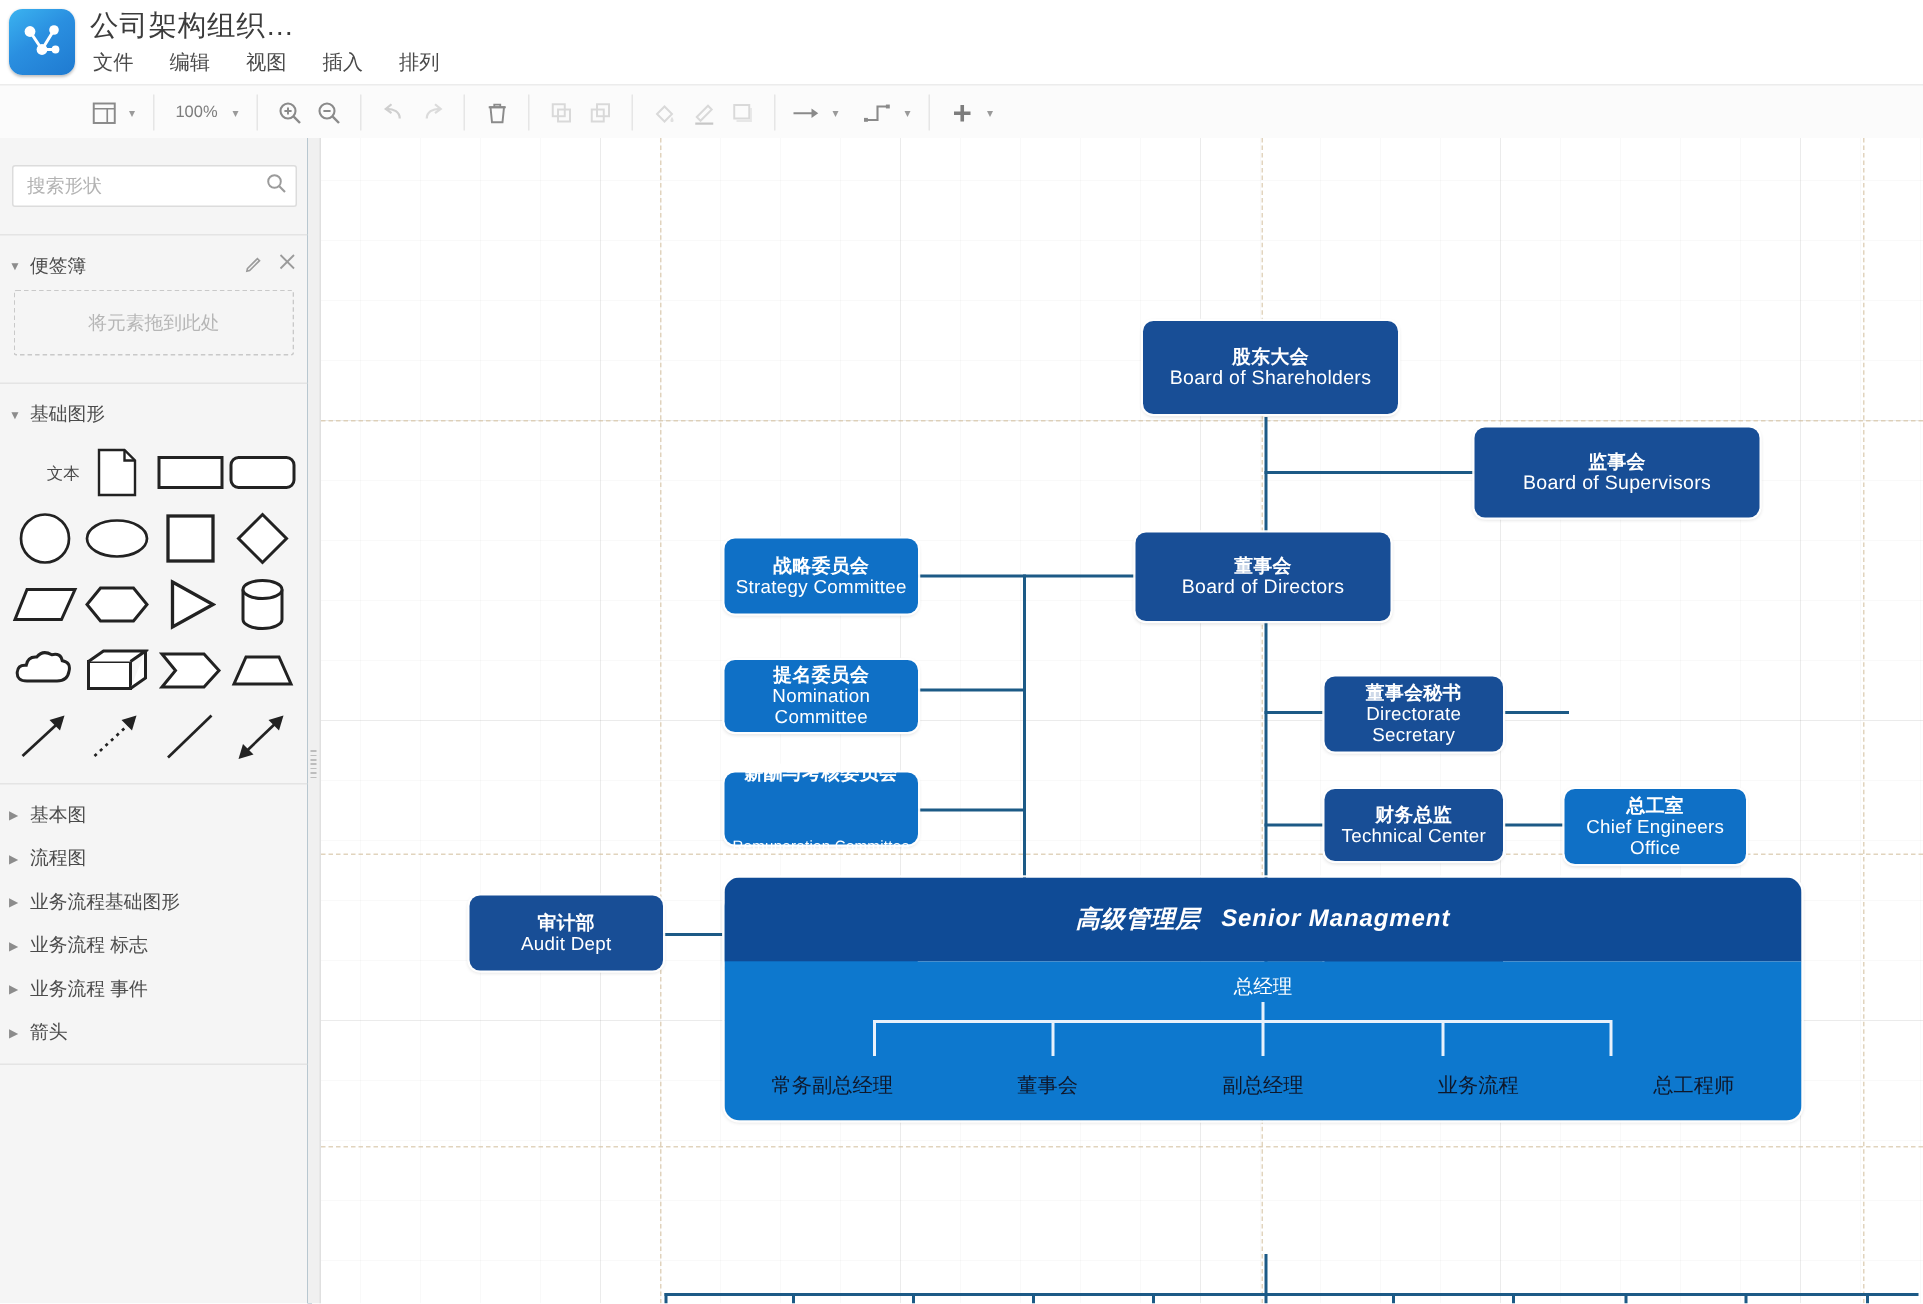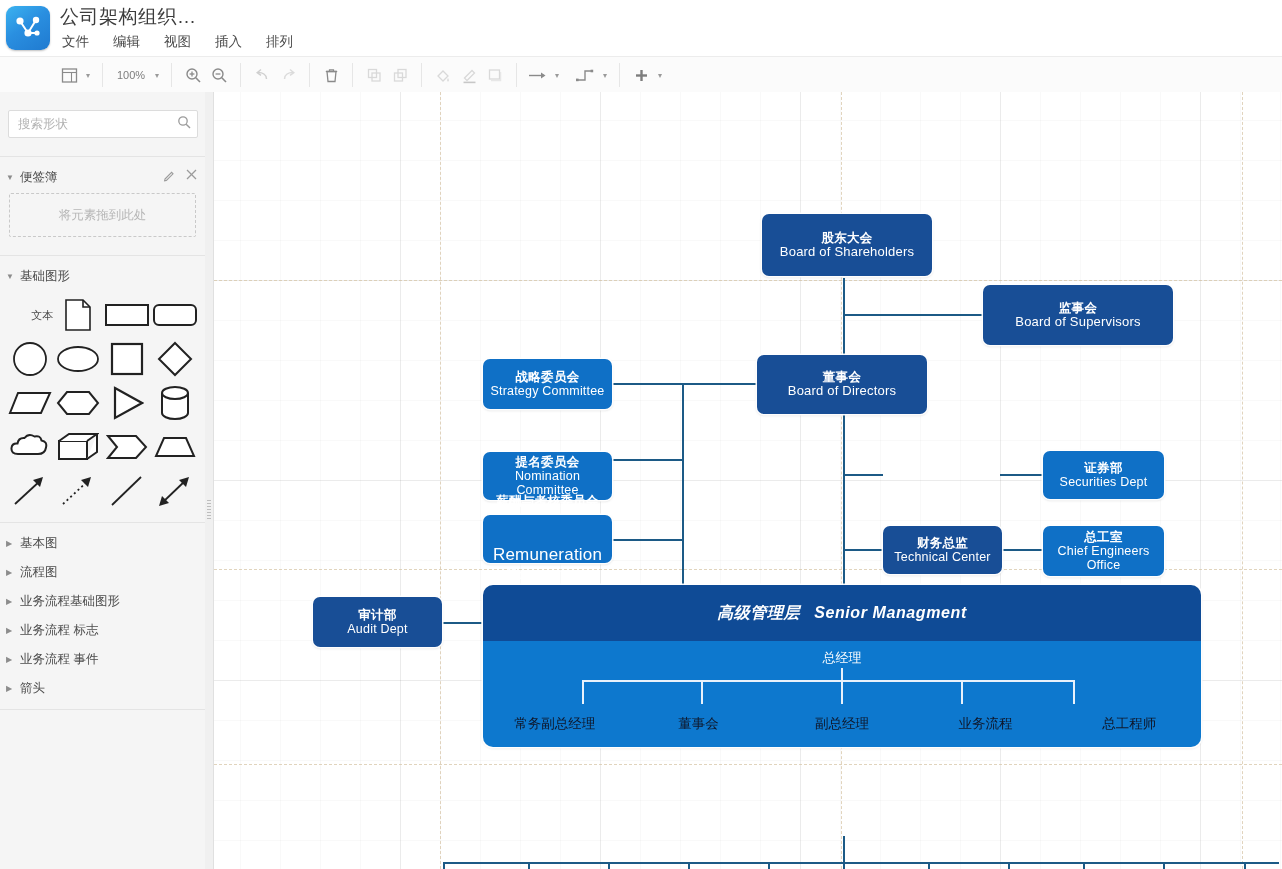--- a/index.html
+++ b/index.html
@@ -508,45 +508,45 @@
     <div class="node dark" style="left:543px;top:263px;width:170px;height:59px;">
       <div class="cn">董事会</div>
       <div class="en">Board of Directors</div>
     </div>
 
     <div class="node light" style="left:269px;top:267px;width:129px;height:50px;">
       <div class="cn">战略委员会</div>
       <div class="en" style="font-size:12.5px;">Strategy Committee</div>
     </div>
 
-    <div class="node light" style="left:269px;top:360px;width:129px;height:48px;">
+    <div class="node light" style="left:269px;top:348px;width:129px;height:48px;">
       <div class="cn">提名委员会</div>
       <div class="en" style="font-size:12.5px;">Nomination Committee</div>
     </div>
 
     <div class="node light" style="left:269px;top:423px;width:129px;height:48px;">
       <div class="cn">薪酬与考核委员会</div>
-      <div class="en" style="font-size:17px;margin-top:37px;">Remuneration Committee</div>
+      <div class="en" style="font-size:10px;margin-top:37px;">Remuneration Committee</div>
     </div>
 
     <div class="node light" style="left:269px;top:505px;width:129px;height:50px;">
       <div class="cn">审计委员会</div>
       <div class="en" style="font-size:12.5px;">Audit Committee</div>
     </div>
 
     <div class="node dark" style="left:99px;top:505px;width:129px;height:50px;text-align:right;">
       <div class="cn">审计部</div>
       <div class="en" style="font-size:12.5px;">Audit Dept</div>
     </div>
 
-
-    <div class="node light" style="left:829px;top:359px;width:121px;height:48px;">
-      <div class="cn">证券部</div>
-      <div class="en" style="font-size:12.5px;">Securities Dept</div>
-    </div>
+    <div class="node dark" style="left:669px;top:359px;width:119px;height:50px;">
+      <div class="cn">董事会秘书</div>
+      <div class="en" style="font-size:12.5px;">Directorate Secretary</div>
+    </div>
+
 
     <div class="node dark" style="left:669px;top:434px;width:119px;height:48px;">
       <div class="cn">财务总监</div>
       <div class="en" style="font-size:12.5px;">Technical Center</div>
     </div>
 
     <div class="node light" style="left:829px;top:434px;width:121px;height:50px;">
       <div class="cn">总工室</div>
       <div class="en" style="font-size:12.5px;">Chief Engineers Office</div>
     </div>

